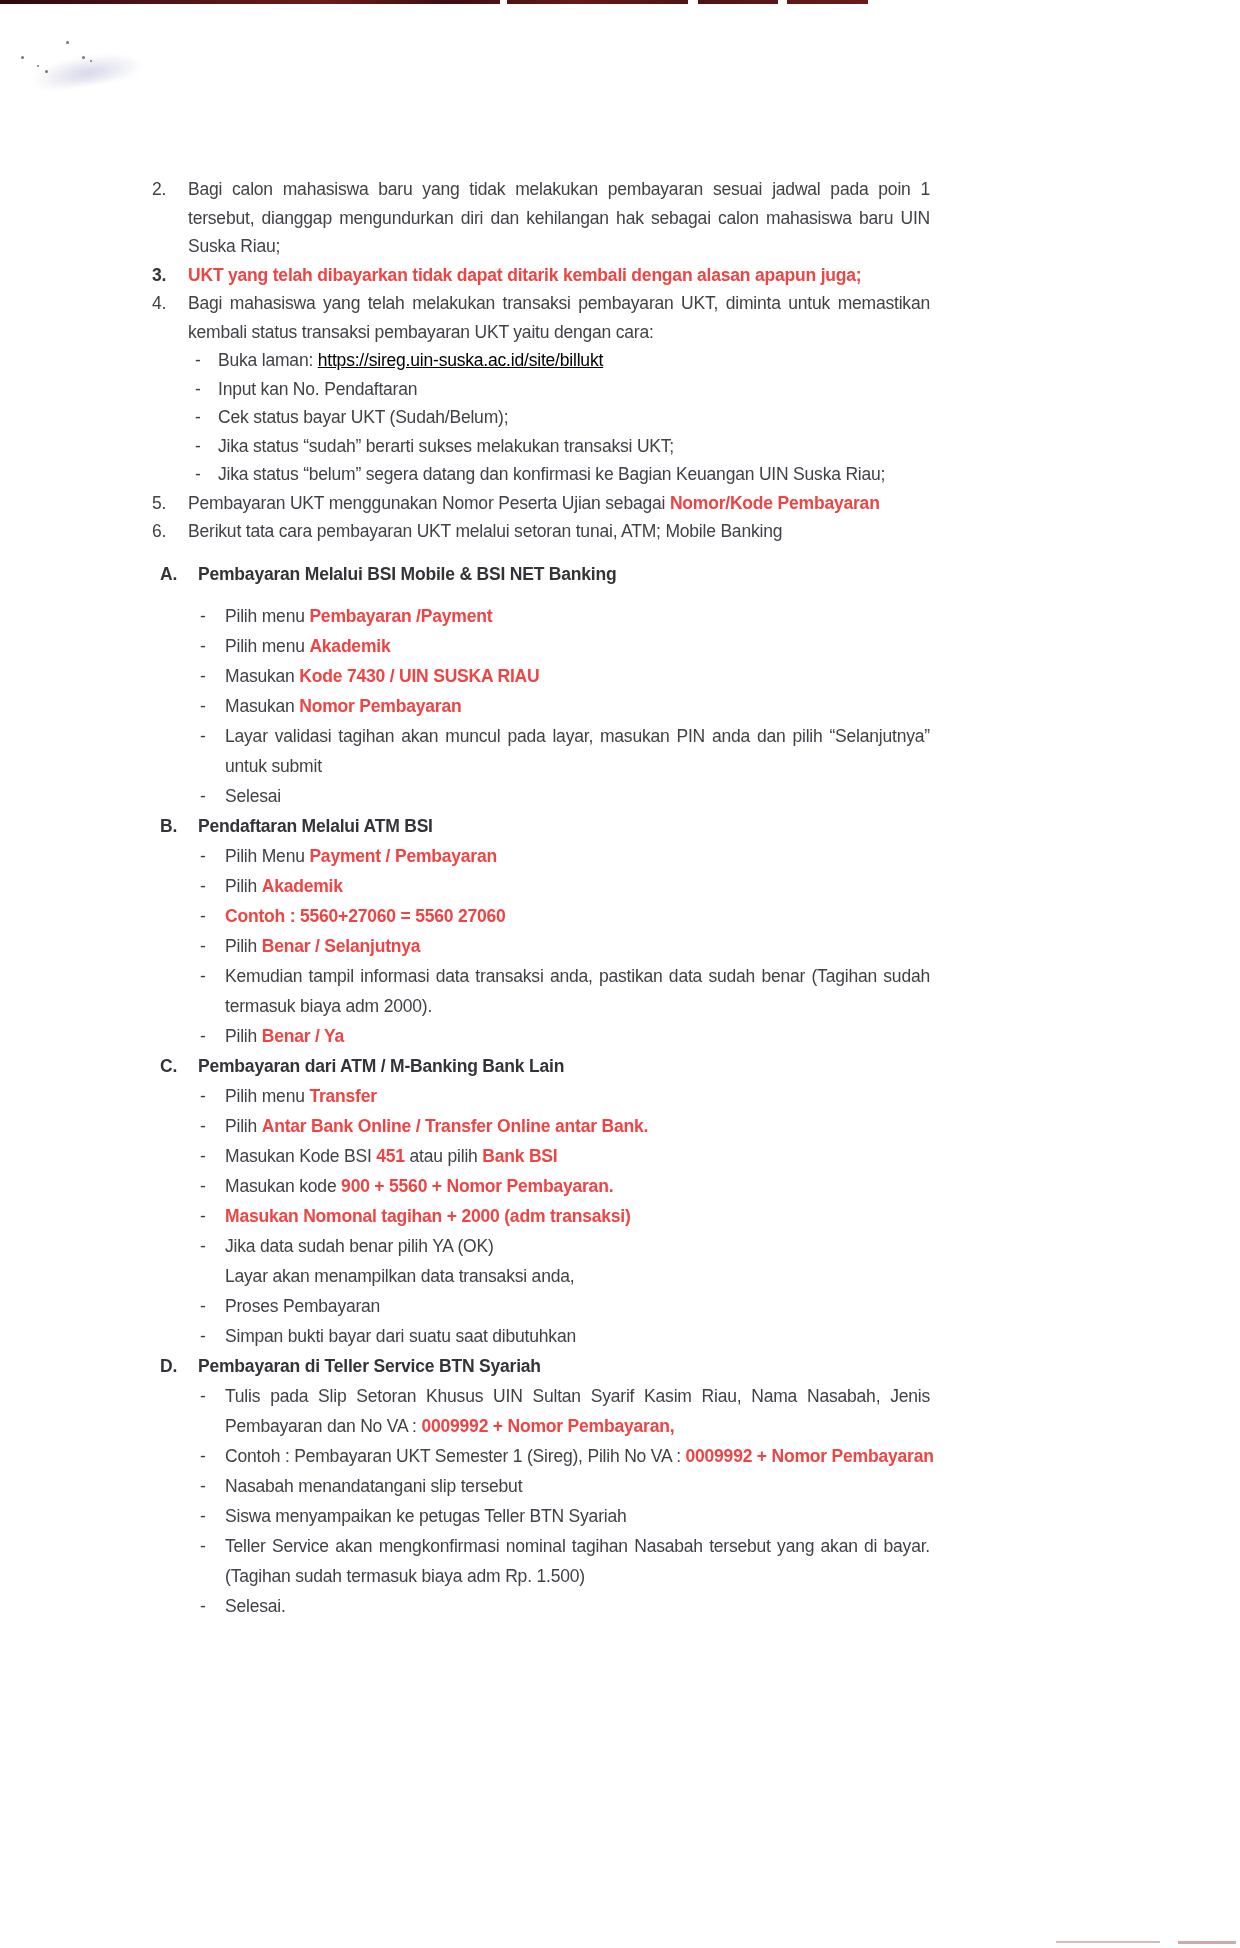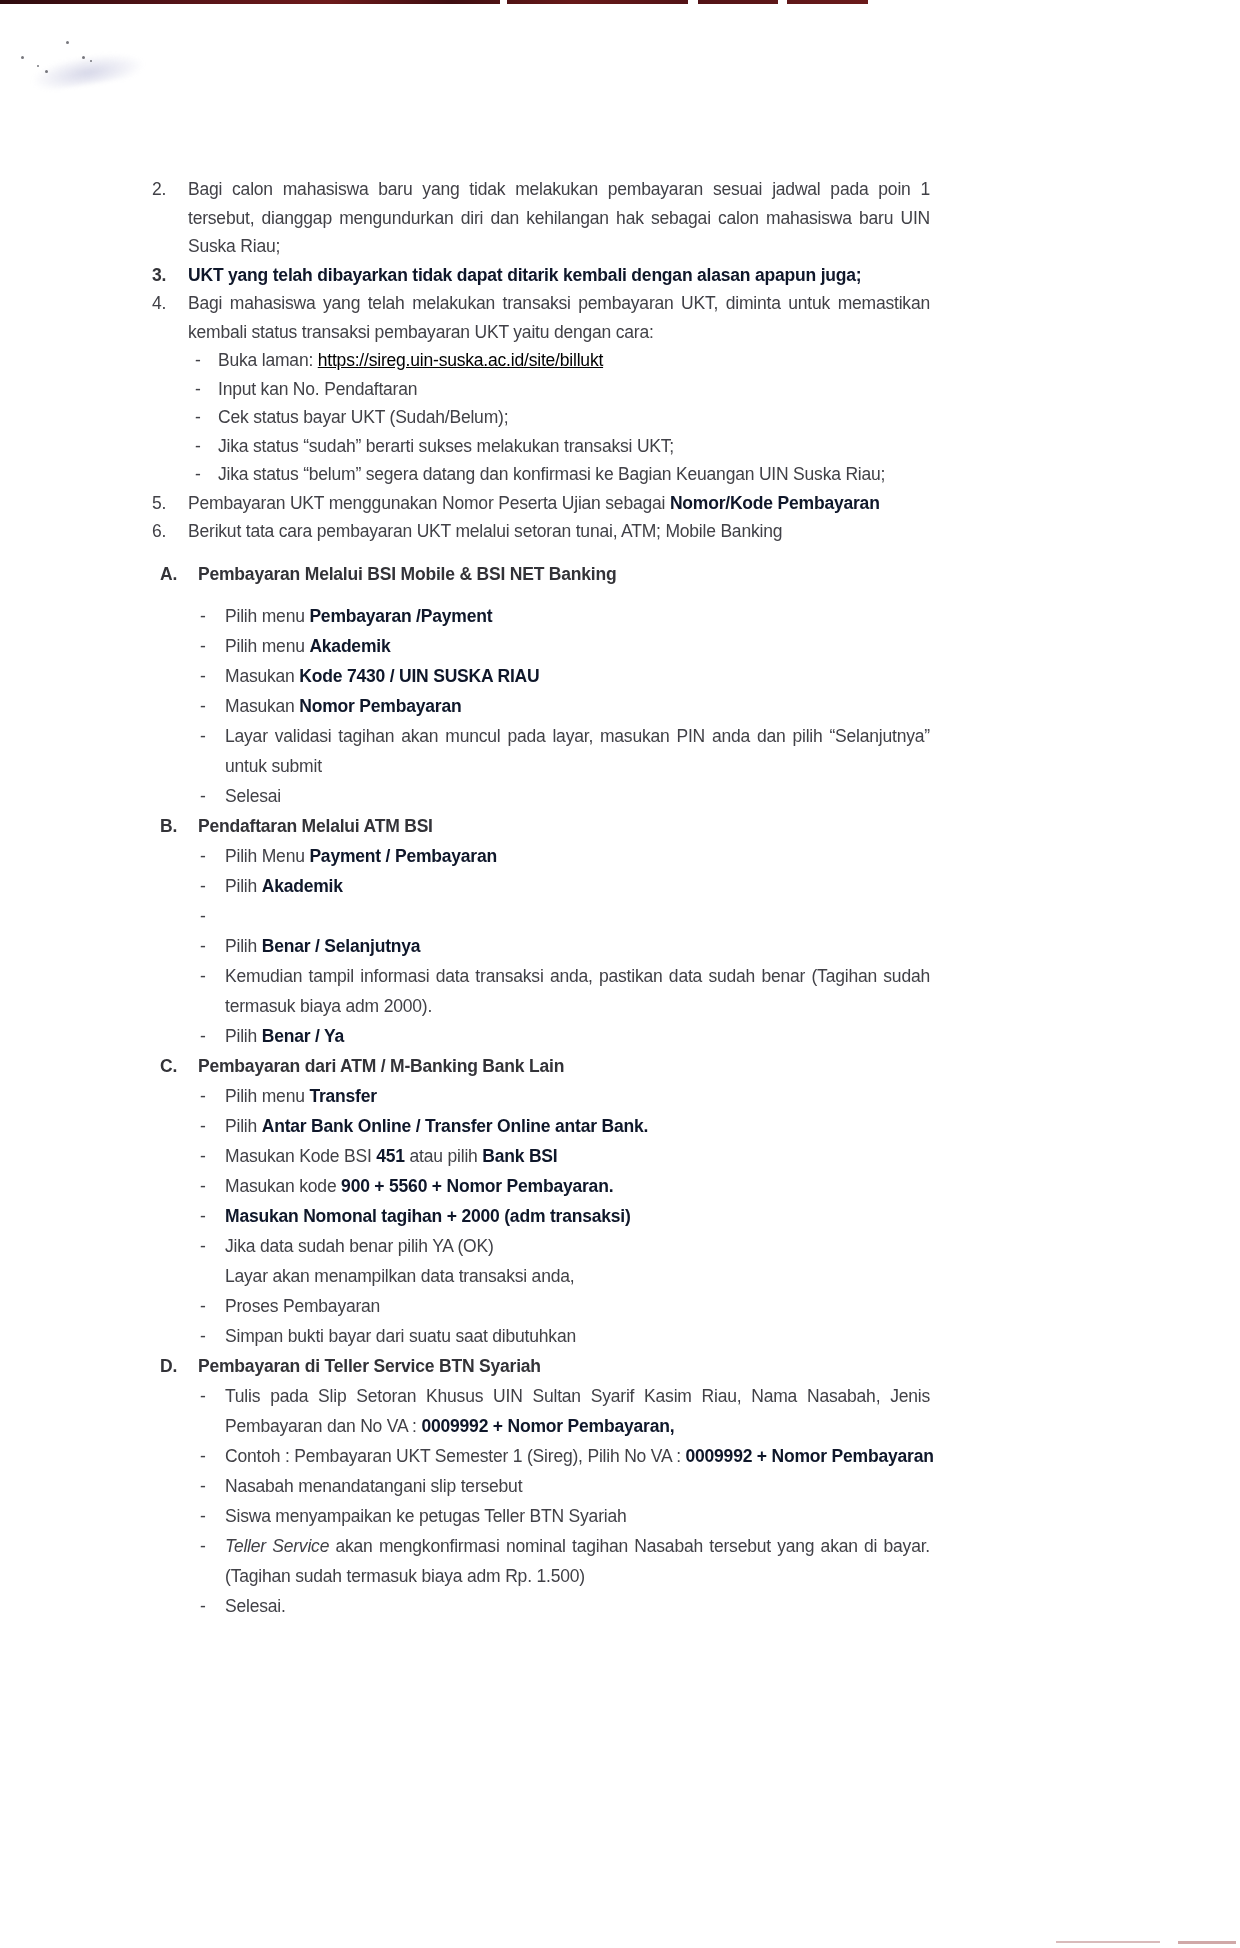--- a/index.html
+++ b/index.html
@@ -35,22 +35,22 @@
   .d6 { left:90px; top:60px; width:2px; height:2px; }
   .bottom-a { position:absolute; left:1056px; top:1941px; width:104px; height:2px; background:rgba(158,84,84,0.40); }
   .bottom-b { position:absolute; left:1178px; top:1941px; width:58px; height:3px; background:rgba(150,62,62,0.45); }
 
   
   .doc {
     position:absolute; left:152px; top:175px; width:778px;
     font-size:17.5px; letter-spacing:-0.2px;
     color:#414147;
   }
-  .b { font-weight:bold; color:#0f172a; }
-  .i { font-style:italic; }
+  .b { font-weight:bold; color:#ef4444; }
+  .i { }
   .doc-link { color:#000000; text-decoration:underline; }
 
   .n-item { display:grid; grid-template-columns:36px 1fr; line-height:28.5px; }
   .n-item .marker { color:#414147; }
   .n-item .marker.bold { font-weight:bold; color:#333338; }
   .s-item { display:grid; grid-template-columns:23px 1fr; padding-left:43px; line-height:28.5px; }
   .dash { color:#414147; }
 
   .sec { line-height:30px; }
   .sec.first { margin-top:13px; }
@@ -196,20 +196,21 @@
           </div>
           <div class="sec-item">
             <div class="dash">-</div>
             <div class="body">
               <div class="line"><span>Pilih </span><span class="b">Akademik</span></div>
             </div>
           </div>
           <div class="sec-item">
             <div class="dash">-</div>
             <div class="body">
+              <div class="line"><span class="b">Contoh : 5560+27060 = 5560 27060</span></div>
             </div>
           </div>
           <div class="sec-item">
             <div class="dash">-</div>
             <div class="body">
               <div class="line"><span>Pilih </span><span class="b">Benar / Selanjutnya</span></div>
             </div>
           </div>
           <div class="sec-item">
             <div class="dash">-</div>

